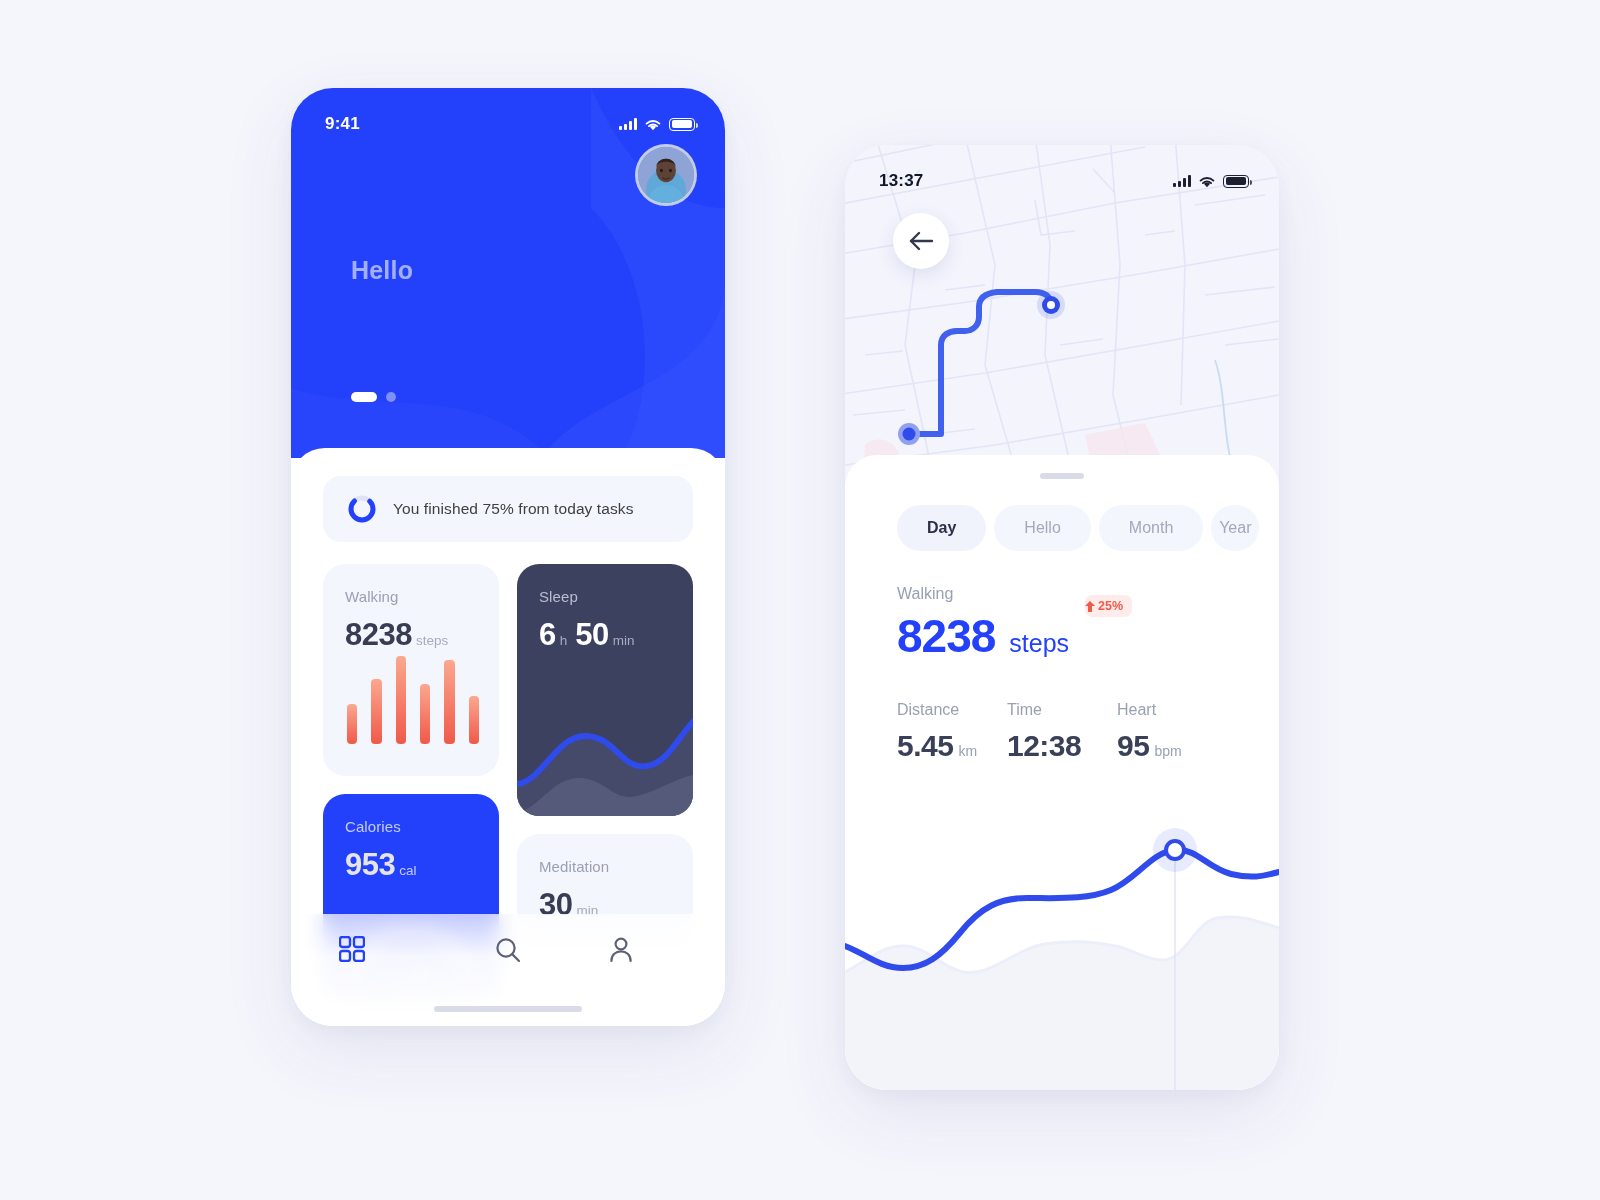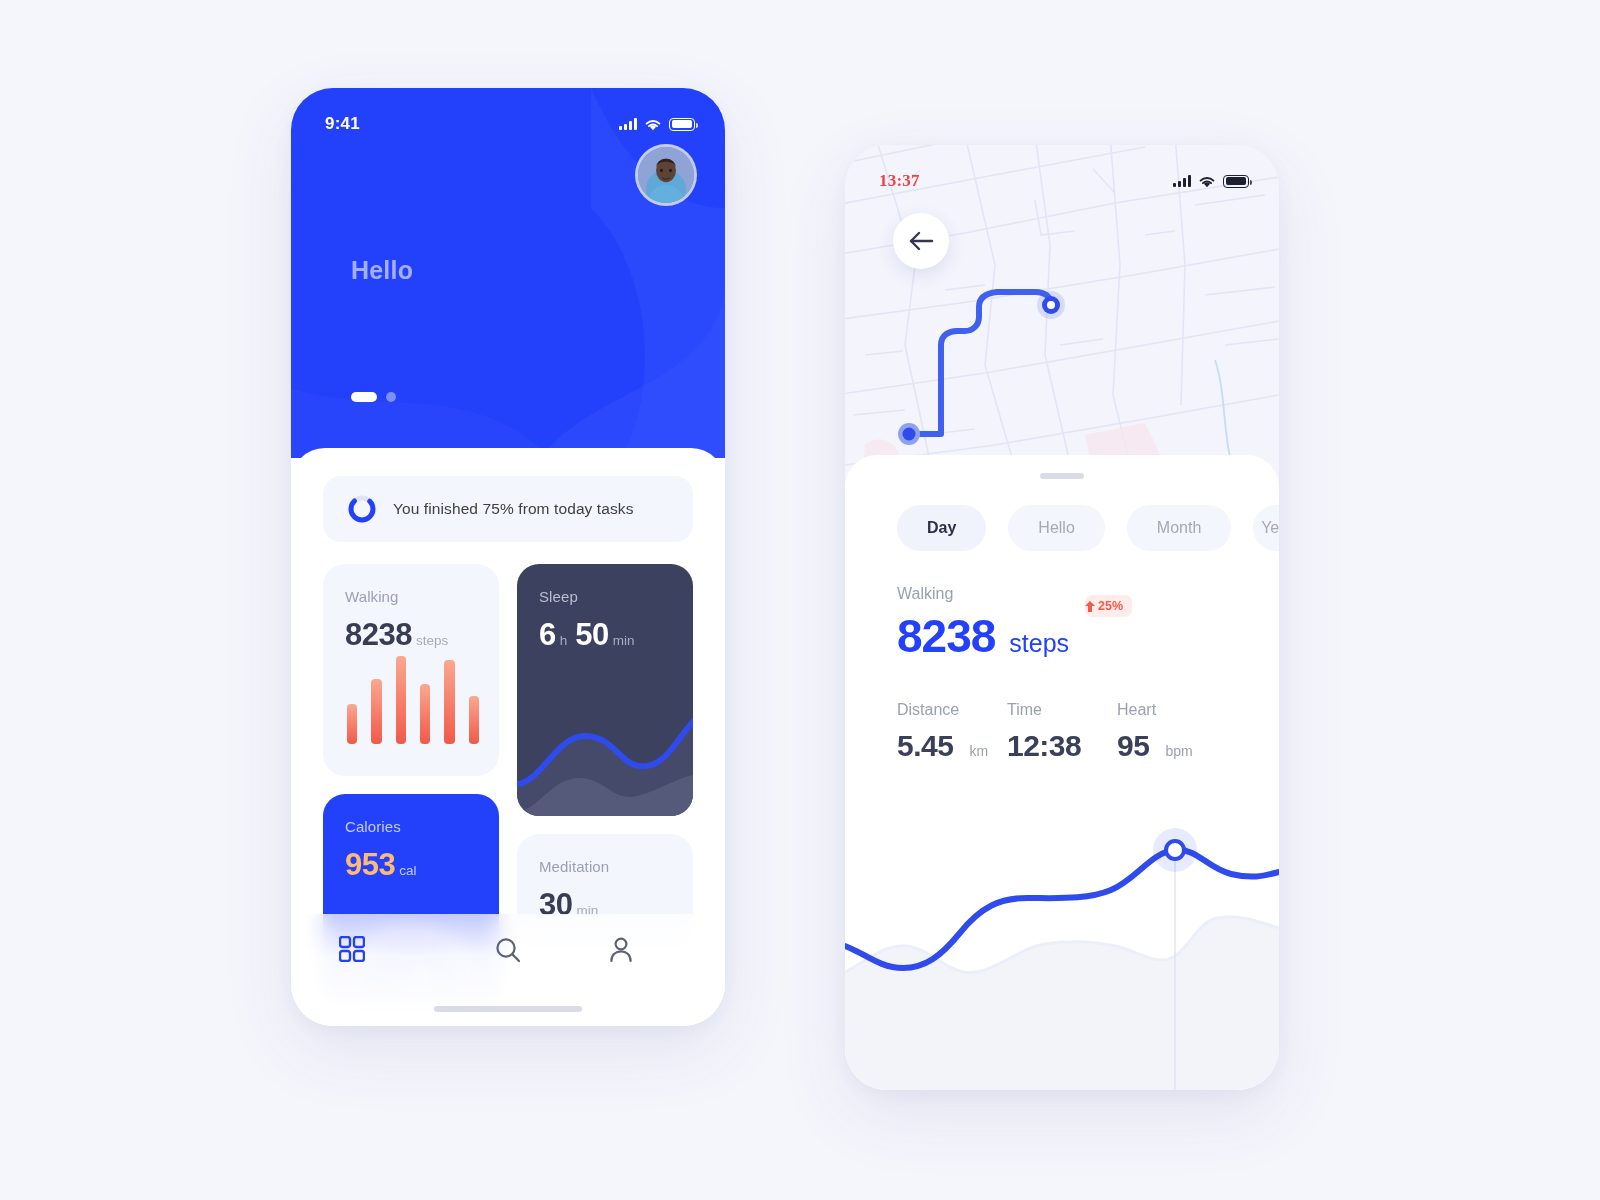--- a/index.html
+++ b/index.html
@@ -24,21 +24,21 @@
 
   
   .statusbar {
     position: absolute; top: 0; left: 0; right: 0; height: 54px;
     display: flex; align-items: center; justify-content: space-between;
     padding: 18px 30px 0 34px; z-index: 20;
   }
   .status-time { font-size: 17px; font-weight: bold; letter-spacing: .2px; }
   .status-right { display: flex; align-items: center; gap: 7px; }
   .sb-light .status-time { color: #fff; }
-  .sb-dark  .status-time { color: #ef4444; font-family: Liberation Serif, serif; }
+  .sb-dark  .status-time { color: #0f172a; }
 
   .bars { display: flex; align-items: flex-end; gap: 2px; height: 12px; }
   .bars i { width: 3px; border-radius: 1px; display: block; }
   .bars i:nth-child(1){ height: 4px; }
   .bars i:nth-child(2){ height: 6.5px; }
   .bars i:nth-child(3){ height: 9px; }
   .bars i:nth-child(4){ height: 12px; }
   .sb-light .bars i { background: #fff; }
   .sb-dark  .bars i { background: #1d2033; }
   .batt { width: 26px; height: 13px; border-radius: 4px; border: 1.6px solid; position: relative; padding: 1.6px; }
@@ -95,21 +95,21 @@
   .bars-chart { position:absolute; left: 24px; right: 20px; bottom: 32px; height: 96px; display:flex; align-items:flex-end; gap: 14px; }
   .bars-chart i { flex:1; border-radius: 4px; background: linear-gradient(180deg, #fba88f 0%, #f4705e 70%, #ef5a49 100%); }
 
   .card-sleep { background:#3c4160; height: 252px; }
   .card-sleep .c-label { color:#b9bdd0; }
   .card-sleep .c-num, .card-sleep .c-unit-b { color:#fff; }
   .sleep-waves { position:absolute; left:0; right:0; bottom:0; height: 150px; }
 
   .card-cal { background:#2340fb; height: 212px; }
   .card-cal .c-label { color: rgba(255,255,255,.72); }
-  .card-cal .c-num { color:#fdba74; }
+  .card-cal .c-num { color:#e5e5e5; }
   .card-cal .c-unit { color: rgba(255,255,255,.72); }
   .gauge { position:absolute; left:50%; transform:translateX(-50%); bottom:-62px; width: 148px; height: 148px; }
 
   .card-med { background:#f4f6fd; height: 172px; }
 
   
   .tabbar {
     position:absolute; left:0; right:0; bottom:0; height: 112px; z-index: 30;
     background: linear-gradient(180deg, rgba(255,255,255,.72) 0%, rgba(255,255,255,.96) 38%, #fff 100%);
     backdrop-filter: blur(10px);
@@ -125,21 +125,21 @@
   .back-btn {
     position:absolute; left: 48px; top: 68px; width: 56px; height: 56px; border-radius:50%;
     background:#fff; display:flex; align-items:center; justify-content:center; z-index: 15;
     box-shadow: 0 6px 18px rgba(60,70,140,.12);
   }
   .panel {
     position:absolute; left:0; right:0; top: 310px; bottom:0; background:#fff;
     border-radius: 32px 32px 0 0; z-index: 12; padding: 0 52px;
   }
   .grabber { width: 44px; height: 6px; border-radius:3px; background:#d9dce8; margin: 18px auto 0 auto; }
-  .pills { display:flex; gap: 22px; margin-top: 26px; }
+  .pills { display:flex; gap: 8px; margin-top: 26px; }
   .pill {
     height: 46px; border-radius: 23px; background:#f4f6fd;
     display:flex; align-items:center; justify-content:center; padding: 0 30px;
     font-size: 16px; color:#a3a8bb; white-space: nowrap;
   }
   .pill.active { color:#2b3048; font-weight:bold; background:#f1f3fc; }
   .pill.cut { padding: 0 24px; overflow:hidden; }
 
   .walk-label { margin-top: 34px; font-size: 16px; color:#9aa0b4; }
   .big-row { margin-top: 6px; display:flex; align-items:baseline; gap: 14px; }
@@ -149,21 +149,21 @@
     align-self:flex-start; margin-top: -14px; margin-left: 2px;
     background:#fdecea; color:#ef5a49; font-size: 12.5px; font-weight:bold;
     padding: 4px 9px 4px 0; border-radius: 7px; display:flex; align-items:center; gap:3px;
   }
 
   .metrics { margin-top: 38px; display:flex; }
   .metric { flex:1; }
   .m-label { font-size: 16px; color:#9aa0b4; }
   .m-val { margin-top: 10px; display:flex; align-items:baseline; }
   .m-num { font-size: 30px; font-weight:bold; color:#3b4059; letter-spacing:-.5px; }
-  .m-unit { font-size: 14px; color:#9aa0b4; margin-left: 16px; }
+  .m-unit { font-size: 14px; color:#9aa0b4; margin-left: 5px; }
 
   .linechart { position:absolute; left:0; right:0; bottom:0; height: 330px; }
 </style>
 </head>
 <body>
 
 <div class="stage">
 
   <div class="phone" id="phone-dashboard">
 

